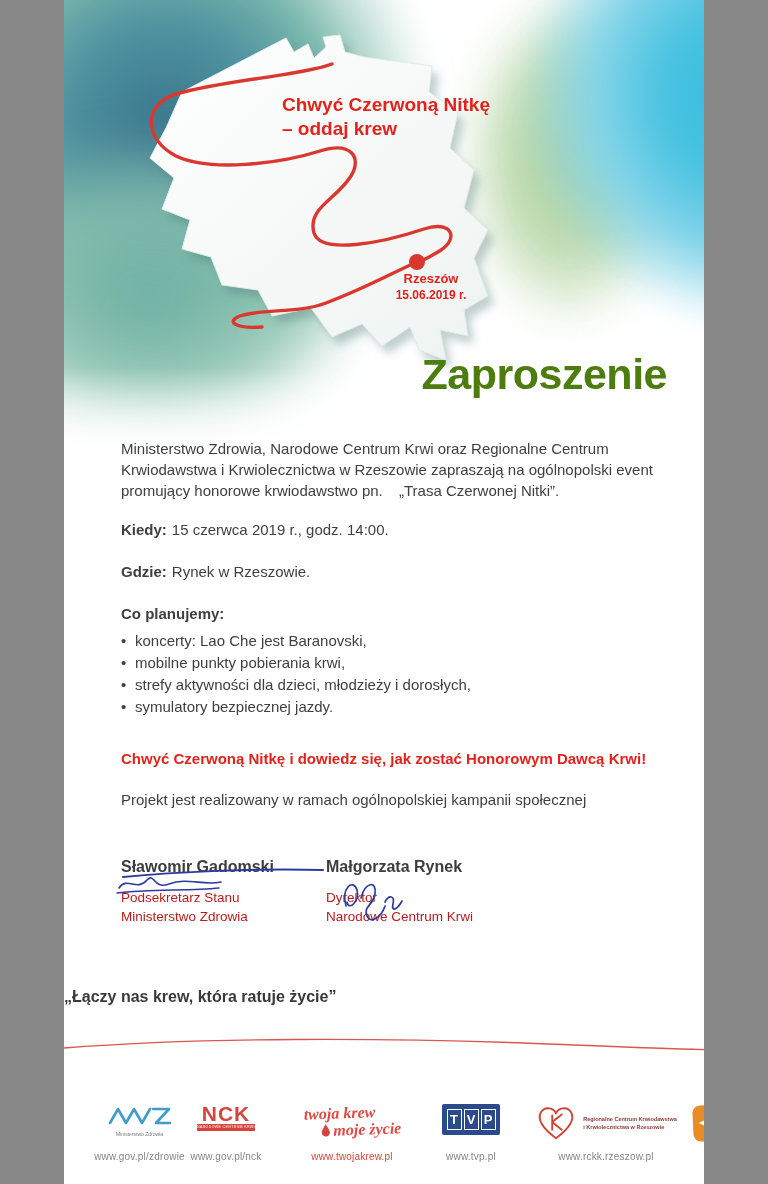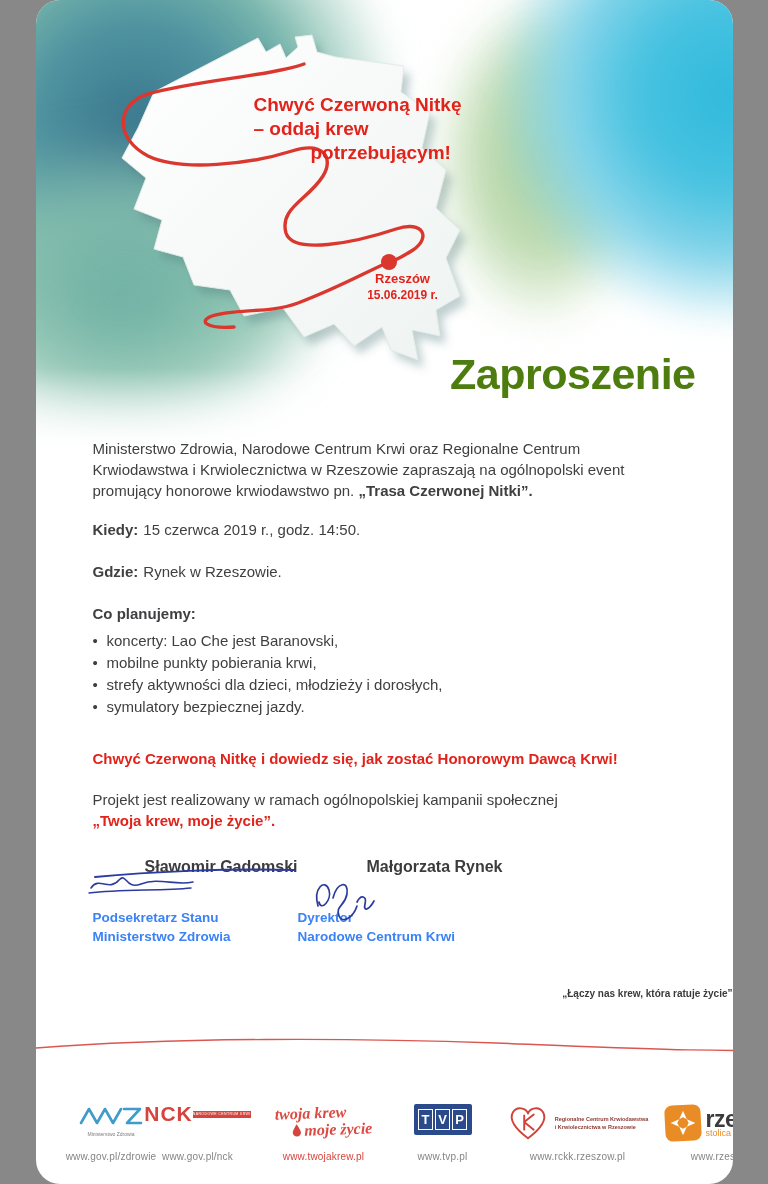--- a/index.html
+++ b/index.html
@@ -4,21 +4,21 @@
 <style>
   :root{
     --red:#e2231c;
     --thread:#da372e;
     --body:#3f3f42;
     --ink:#2c3b9e;
   }
   *{margin:0;padding:0;box-sizing:border-box;}
   html,body{background:#888;}
   body{font-family:"Liberation Sans", sans-serif;}
-  .page{position:relative;width:697px;height:1184px;background:#ffffff;overflow:hidden;margin:0 auto;border-radius:24px;}
+  .page{position:relative;width:640px;height:1184px;background:#ffffff;overflow:hidden;margin:0 auto;}
 
   
   .hero{position:absolute;left:0;top:0;width:768px;height:448px;overflow:hidden;}
   .blob{position:absolute;border-radius:50%;}
   .blob-left{left:-170px;top:-150px;width:540px;height:560px;
     background:radial-gradient(closest-side,#38748c 0%,#4f93a0 38%,#76b5ab 62%,rgba(150,200,185,.7) 78%,rgba(180,215,200,0) 100%);
     filter:blur(16px);}
   .blob-left2{left:-130px;top:130px;width:430px;height:330px;
     background:radial-gradient(closest-side,#6fb0a4 0%,rgba(140,195,175,.8) 55%,rgba(170,210,190,0) 100%);
     filter:blur(20px);}
@@ -39,42 +39,42 @@
     color:var(--red);font-weight:bold;z-index:5;}
   .map-label .city{font-size:13px;}
   .map-label .date{font-size:12px;margin-top:2px;}
 
   
   .doc-title{position:absolute;top:350px;right:37px;color:#4d7c0f;
     font-size:43px;font-weight:bold;letter-spacing:-.5px;}
 
   
   .tx{position:absolute;left:57px;width:560px;color:var(--body);font-size:15px;line-height:21px;}
-  .b{font-weight:bold;}
+  .b{font-weight:normal;margin-left:12px;}
   .intro{top:438px;}
   .when{top:519px;} .where{top:561px;} .plan-label{top:603px;font-weight:bold;}
   .lbl{font-weight:bold;margin-right:5px;}
   .plan-list{top:630px;}
   .plan-item{display:flex;line-height:22px;}
   .bullet{width:14px;}
   .cta-line{top:748px;color:var(--red);font-weight:bold;width:640px;}
   .project{top:789px;width:620px;}
   .campaign{color:var(--red);font-weight:bold;}
 
   
   .sig{position:absolute;top:858px;}
   .sig1{left:57px;width:205px;} .sig2{left:262px;width:205px;} .sig3{left:470px;width:265px;}
-  .sig-name{font-size:16px;font-weight:bold;color:#3c3c3e;position:relative;z-index:2;text-align:right;}
-  .sig-roles{margin-top:32px;font-size:13.5px;line-height:19px;font-weight:bold;color:#3b82f6;}
+  .sig-name{font-size:16px;font-weight:bold;color:#3c3c3e;position:relative;z-index:2;}
+  .sig-roles{margin-top:12px;font-size:13.5px;line-height:19px;font-weight:normal;color:#b91c1c;}
   .sig-stroke{position:absolute;z-index:3;pointer-events:none;}
   .stroke1{left:-6px;top:6px;} .stroke2{left:10px;top:14px;} .stroke3{left:92px;top:-30px;}
 
   
-  .quote{position:absolute;top:988px;left:0;right:0;text-align:right;
-    font-size:10px;font-weight:bold;color:#3a3a3a;}
+  .quote{position:absolute;top:988px;left:0;right:0;text-align:left;
+    font-size:16px;font-weight:bold;color:#3a3a3a;}
   .red-line{position:absolute;left:0;top:1030px;}
 
   
   .logo-cell{position:absolute;top:1104px;height:58px;display:flex;flex-direction:column;
     align-items:center;justify-content:space-between;}
   .url{font-size:10px;color:#858585;letter-spacing:.2px;}
   .url.red{color:#d6453d;}
 
   .cell-mz{left:28px;width:95px;}
   .mz-caption{font-size:5px;color:#7d7d7d;margin-top:1px;}
@@ -133,36 +133,35 @@
       <g stroke="#da372e" stroke-width="3.4" fill="none" stroke-linecap="round" stroke-linejoin="round">
         <path d="M268,64 C235,76 160,80 112,94 C80,104 78,138 112,156 C145,172 215,164 256,151 C288,141 298,158 287,176 C272,200 243,208 250,233 C257,255 318,243 360,229 C388,220 395,238 377,250 C366,257 358,261 353,262"></path>
         <path d="M353,262 C330,272 302,288 262,303 C232,314 200,308 176,316 C162,321 170,329 198,327"></path>
       </g>
       <circle cx="353" cy="262" r="8" fill="#da372e"></circle>
     </svg>
 
     <div class="hero-headline">
       <div class="l1">Chwyć Czerwoną Nitkę</div>
       <div class="l2">– oddaj krew</div>
-      <div class="l3">potrzebującym!</div>
     </div>
 
     <div class="map-label">
       <div class="city">Rzeszów</div>
       <div class="date">15.06.2019 r.</div>
     </div>
 
     <div class="hero-fade"></div>
   </div>
 
   <div class="doc-title">Zaproszenie</div>
 
   <div class="tx intro"><span>Ministerstwo Zdrowia, Narodowe Centrum Krwi oraz Regionalne Centrum Krwiodawstwa i Krwiolecznictwa w Rzeszowie zapraszają na ogólnopolski event promujący honorowe krwiodawstwo pn. </span><span class="b">„Trasa Czerwonej Nitki”.</span></div>
 
-  <div class="tx when"><span class="lbl">Kiedy:</span><span>15 czerwca 2019 r., godz. 14:50.</span></div>
+  <div class="tx when"><span class="lbl">Kiedy:</span><span>15 czerwca 2019 r., godz. 14:00.</span></div>
 
   <div class="tx plan-label">Co planujemy:</div>
 
   <div class="tx where"><span class="lbl">Gdzie:</span><span>Rynek w Rzeszowie.</span></div>
 
   <div class="tx plan-list">
     <div class="plan-item">
         <span class="bullet">•</span>
         <span>koncerty: Lao Che jest Baranovski,</span>
       </div>
@@ -177,21 +176,20 @@
     <div class="plan-item">
         <span class="bullet">•</span>
         <span>symulatory bezpiecznej jazdy.</span>
       </div>
   </div>
 
   <div class="tx cta-line">Chwyć Czerwoną Nitkę i dowiedz się, jak zostać Honorowym Dawcą Krwi!</div>
 
   <div class="tx project">
     <div>Projekt jest realizowany w ramach ogólnopolskiej kampanii społecznej</div>
-    <div class="campaign">„Twoja krew, moje życie”.</div>
   </div>
 
   <div class="sig sig1">
     <div class="sig-name">Sławomir Gadomski</div>
     <svg class="sig-stroke stroke1" width="214" height="38" viewBox="0 0 214 38">
       <g stroke="#2c3b9e" fill="none" stroke-linecap="round">
         <path d="M8,13 C60,8 140,4 208,6" stroke-width="2"></path>
         <path d="M4,24 C12,12 22,28 32,16 C40,8 38,26 54,20 C72,13 88,22 106,18" stroke-width="1.6"></path>
         <path d="M2,29 C34,25 74,27 104,24" stroke-width="1.4"></path>
       </g>
@@ -231,21 +229,21 @@
           <path d="M3,19 L11,5 L19,19 L27,5 L35,19 L43,5"></path>
           <path d="M46,5 L62,5 L49,19 L63,19"></path>
         </g>
       </svg>
       <div class="mz-caption">Ministerstwo Zdrowia</div>
     </div>
     <div class="url">www.gov.pl/zdrowie</div>
   </div>
 
   <div class="logo-cell cell-nck">
-    <div style="display:flex;align-items:center;">
+    <div style="display:flex;flex-direction:column;align-items:center;">
       <div class="nck-text">NCK</div>
       <div class="nck-bar">NARODOWE CENTRUM KRWI</div>
     </div>
     <div class="url">www.gov.pl/nck</div>
   </div>
 
   <div class="logo-cell cell-tk">
     <div class="tk-script">
       <div>twoja krew</div>
       <div class="tk-l2">

